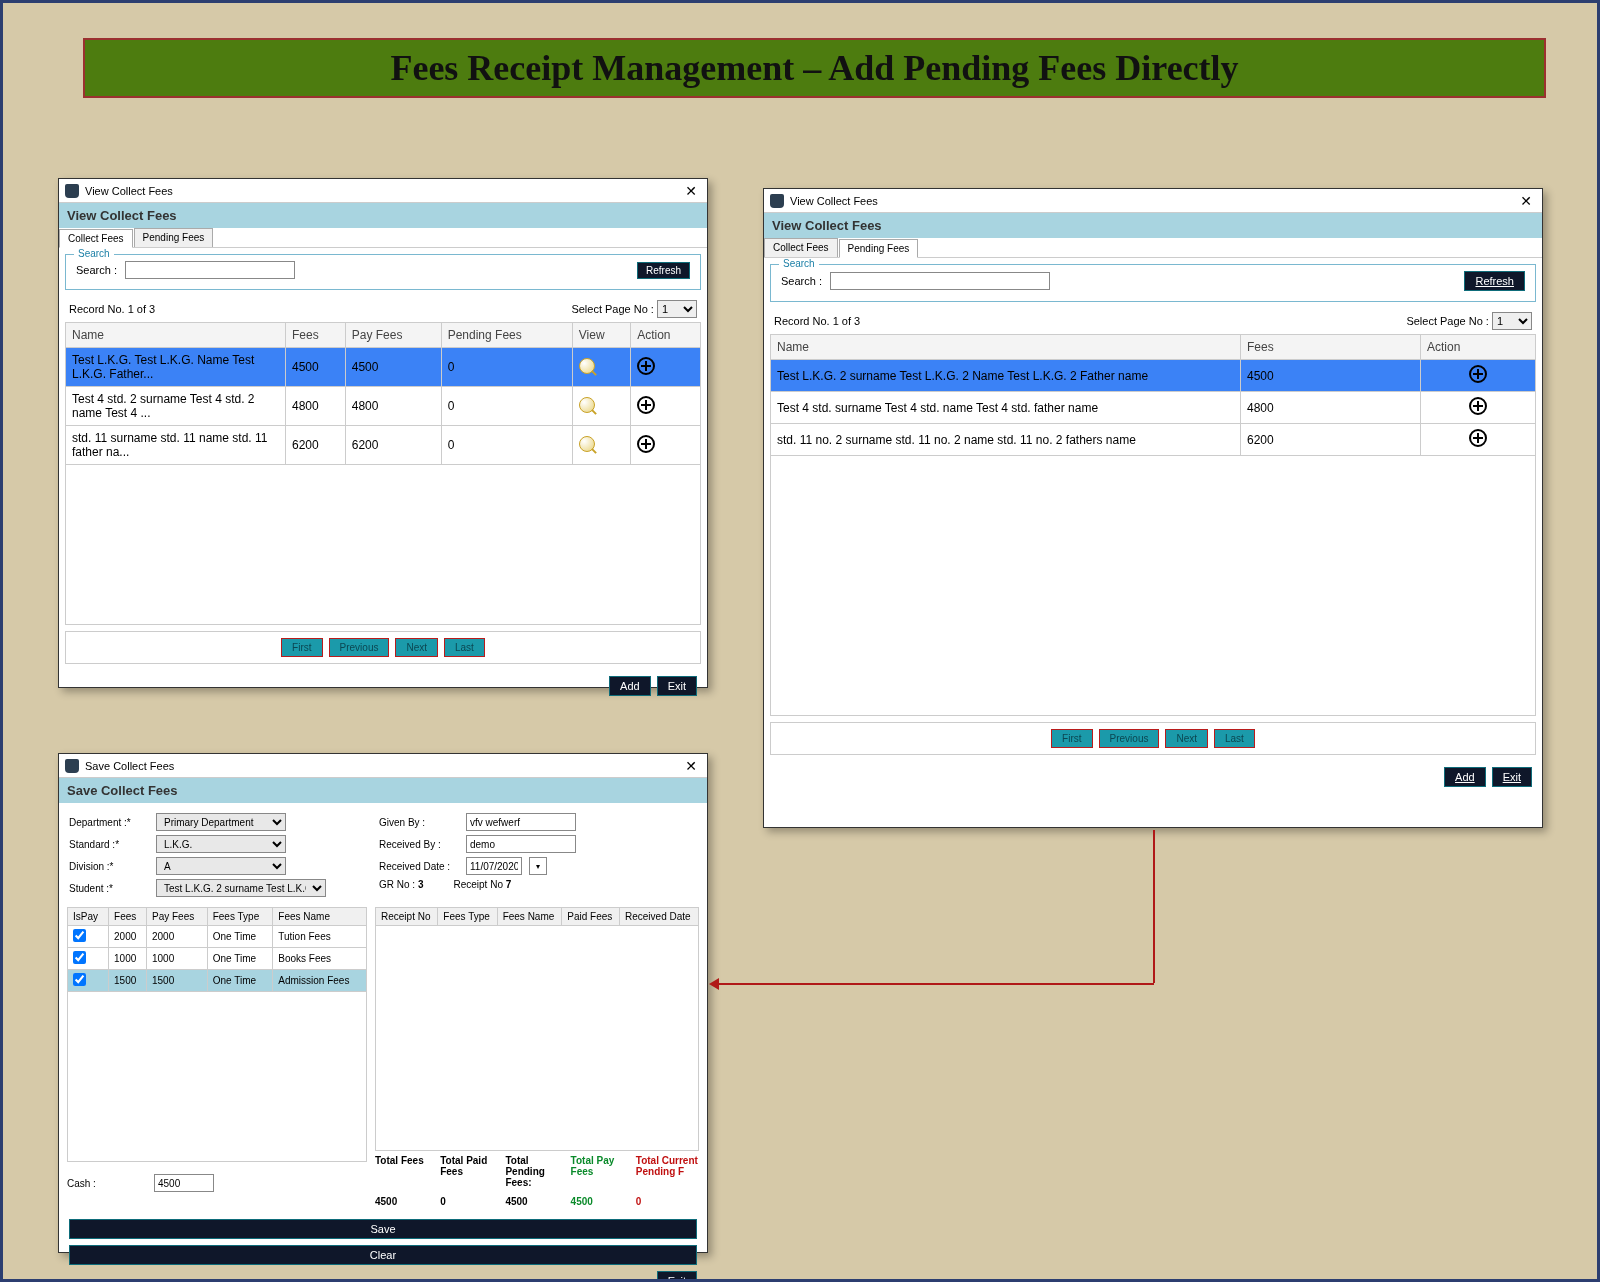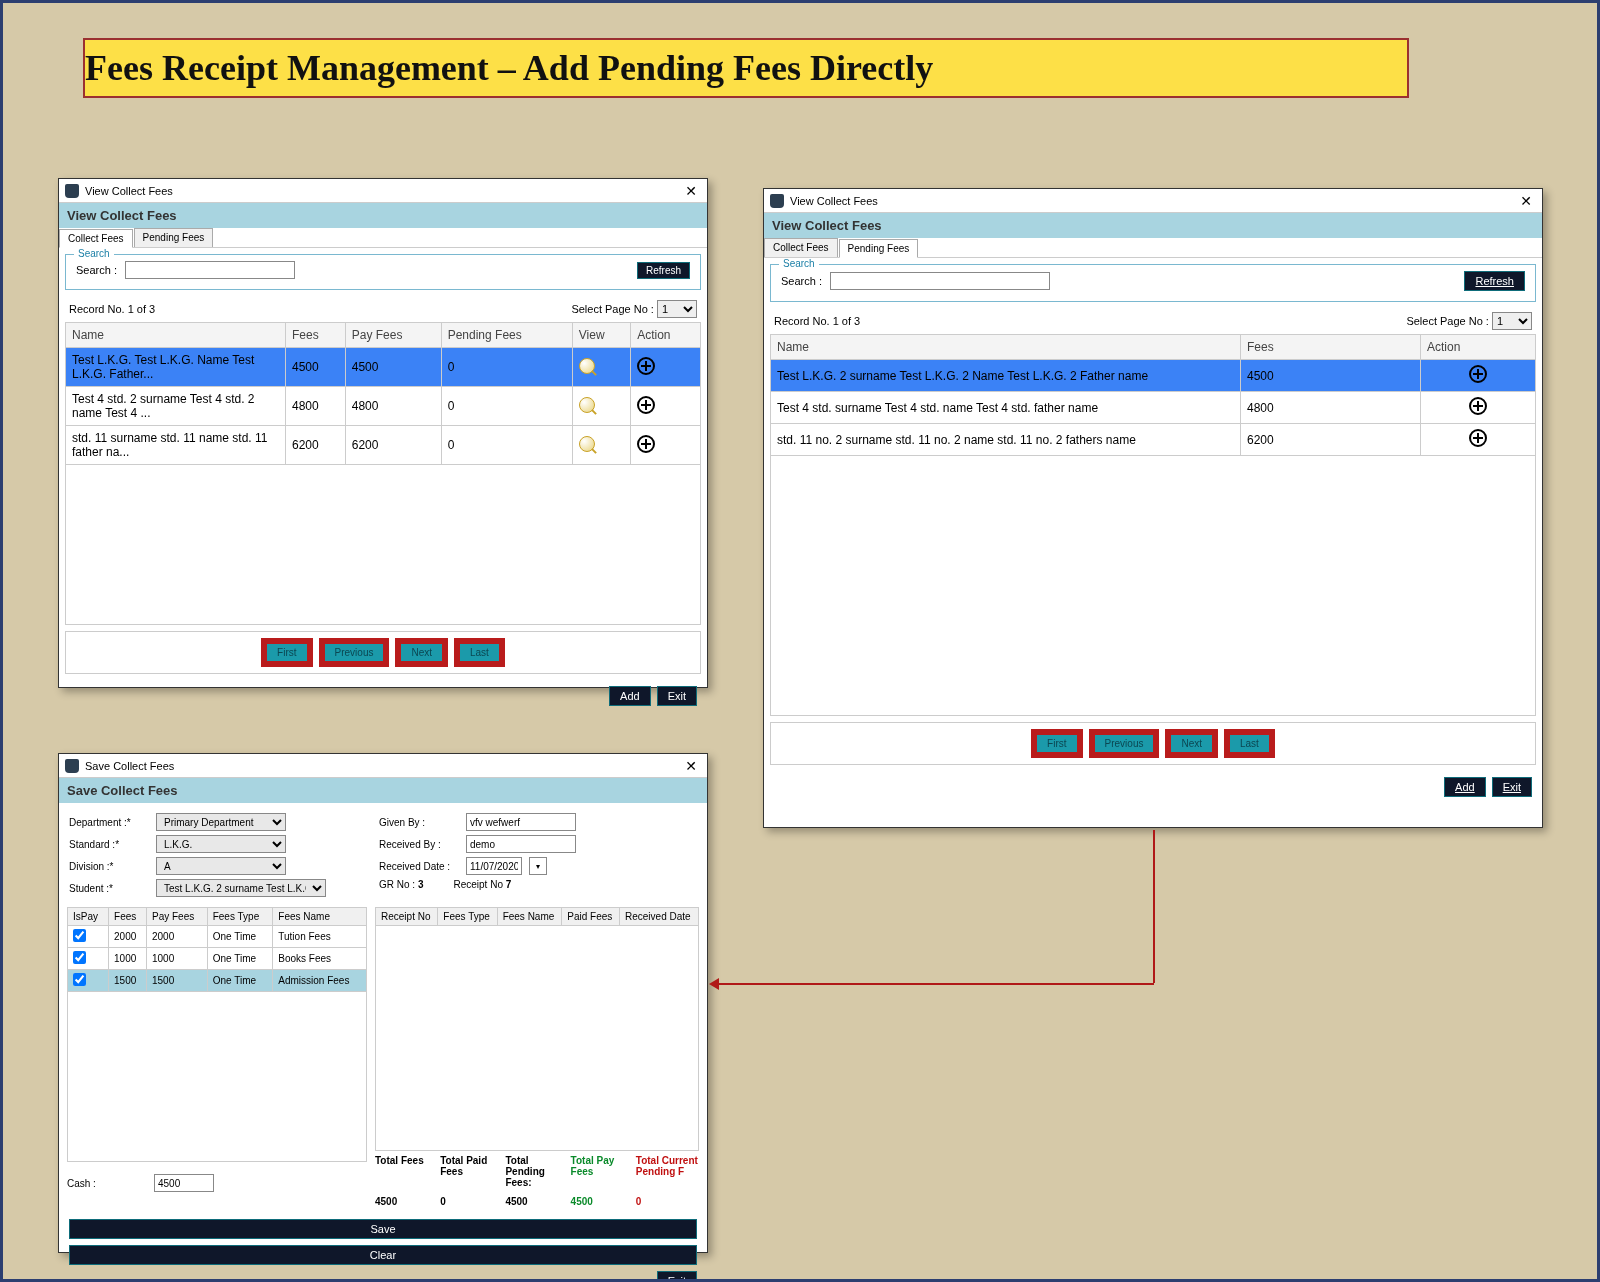--- a/index.html
+++ b/index.html
@@ -1,34 +1,34 @@
 <!DOCTYPE html>
 <html><head>
 <meta charset="utf-8">
 <style>
 * { box-sizing: border-box; margin: 0; padding: 0; }
 body { font-family: "Segoe UI", Tahoma, sans-serif; background: #d6c9a8; width: 1600px; height: 1282px; border: 3px solid #2c3e70; position: relative; }
-.title-box { position: absolute; left: 80px; top: 35px; width: 1326px; height: 60px; background: #fde047; border: 2px solid #9b3030; display: flex; align-items: center; }
+.title-box { position: absolute; left: 80px; top: 35px; width: 1463px; height: 60px; background: #4d7c0f; border: 2px solid #9b3030; display: flex; align-items: center; justify-content: center; }
 .title-box h1 { font-family: Georgia, "Times New Roman", serif; font-size: 36px; font-weight: bold; color: #111; }
 .window { position: absolute; background: #fff; border: 1px solid #333; box-shadow: 4px 4px 8px rgba(0,0,0,0.3); }
 .titlebar { height: 24px; background: #fff; border-bottom: 1px solid #ccc; display: flex; align-items: center; padding: 0 6px; font-size: 11px; }
 .titlebar-icon { width: 14px; height: 14px; background: #2c3e50; margin-right: 6px; border-radius: 2px 2px 4px 4px; }
 .close-x { margin-left: auto; font-size: 14px; cursor: pointer; padding: 0 4px; }
 .header-band { background: #a8d4e0; padding: 5px 8px; font-size: 13px; font-weight: bold; color: #333; }
 .tabs { display: flex; font-size: 10px; border-bottom: 1px solid #ccc; }
 .tab { padding: 3px 8px; border: 1px solid #aaa; border-bottom: none; background: #f0f0f0; cursor: pointer; margin-right: 1px; }
 .tab.active { background: #fff; border-bottom: 1px solid #fff; position: relative; top: 1px; }
 .search-group { border: 1px solid #7ab8d0; margin: 6px; padding: 6px 10px 10px; position: relative; }
 .search-legend { position: absolute; top: -7px; left: 8px; background: #fff; padding: 0 4px; font-size: 10px; color: #1b7fa6; text-align: center; }
 .search-row { display: flex; align-items: center; gap: 8px; }
 .search-row label { font-size: 11px; }
 .search-row input { border: 1px solid #888; height: 18px; width: 170px; font-size: 11px; padding: 0 3px; }
 .btn-teal { background: #0f172a; color: #fff; border: 1px solid #0e6c7a; font-size: 11px; padding: 3px 10px; cursor: pointer; }
 .btn-teal.small { font-size: 10px; padding: 2px 8px; }
-.btn-teal-dark { background: #1b9aaa; color: #0b4752; border: 6px solid #b91c1c; font-size: 10px; padding: 3px 10px; cursor: pointer; }
+.btn-teal-dark { background: #1b9aaa; color: #0b4752; border: 1px solid #b91c1c; font-size: 10px; padding: 3px 10px; cursor: pointer; }
 .pager-row { display: flex; justify-content: space-between; align-items: center; padding: 4px 10px; font-size: 11px; }
 .page-select { border: 1px solid #888; font-size: 11px; height: 18px; width: 40px; }
 table.grid { width: calc(100% - 12px); margin: 0 6px; border-collapse: collapse; font-size: 12px; }
 table.grid th, table.grid td { border: 1px solid #ccc; padding: 5px 6px; text-align: left; }
 table.grid th { background: #f4f4f4; font-weight: normal; color: #444; }
 tr.sel td { background: #3b82f6; }
 .plus-circ { display: inline-block; width: 18px; height: 18px; border: 2px solid #000; border-radius: 50%; position: relative; cursor: pointer; }
 .plus-circ::before, .plus-circ::after { content: ''; position: absolute; background: #000; }
 .plus-circ::before { width: 10px; height: 2px; top: 6px; left: 2px; }
 .plus-circ::after { width: 2px; height: 10px; top: 2px; left: 6px; }

